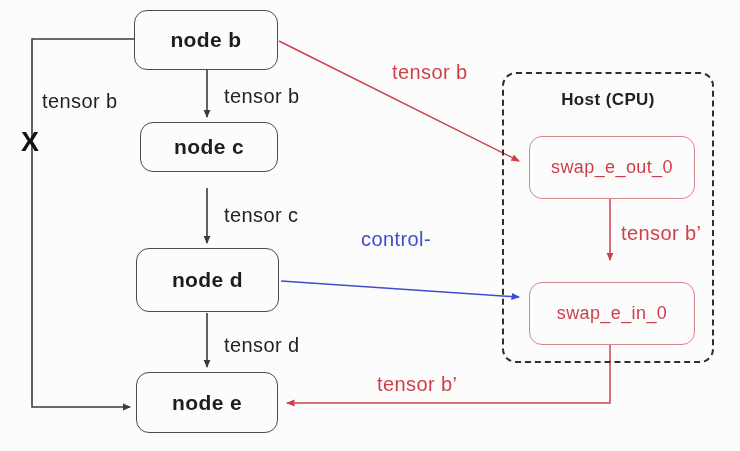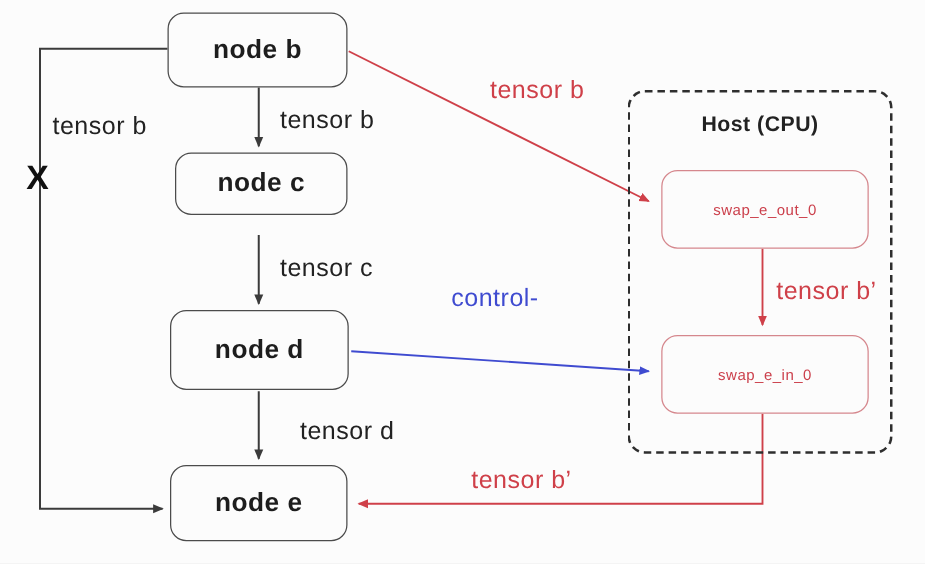--- a/index.html
+++ b/index.html
@@ -38,24 +38,24 @@
   }
   .swap-box{
     position:absolute;
     box-sizing:border-box;
     left:25px;width:166px;height:63px;
     border:1.6px solid var(--swap-border,#d5878d);
     border-radius:13px;
     background:var(--bg,#fcfcfc);
     display:flex;align-items:center;justify-content:center;
     color:var(--swap-text,#cb3f4b);
-    font-size:12px;letter-spacing:.4px;
+    font-size:18px;letter-spacing:.4px;
   }
   .swap-out{top:62px;}
-  .swap-in{top:194px;justify-content:center;}
+  .swap-in{top:208px;justify-content:center;}
 
   .edge-label{
     position:absolute;
     font-size:20px;letter-spacing:.4px;
     color:#222;
     white-space:nowrap;
   }
   .edge-label.red{color:var(--edge-red,#cf4049);}
   .edge-label.blue{color:var(--edge-blue,#3f4bd0);text-align:center;line-height:21px;}
   .cut-mark{
@@ -112,21 +112,21 @@
       <span>swap_e_out_0</span>
     </div>
     <div class="swap-box swap-in">
       <span>swap_e_in_0</span>
     </div>
   </div>
 
   <div class="edge-label" style="left:42px;top:90px;">tensor b</div>
   <div class="edge-label" style="left:224px;top:85px;">tensor b</div>
   <div class="edge-label" style="left:224px;top:204px;">tensor c</div>
-  <div class="edge-label" style="left:224px;top:334px;margin-left:16px;">tensor d</div>
+  <div class="edge-label" style="left:224px;top:334px;">tensor d</div>
 
   <div class="edge-label red" style="left:392px;top:61px;">tensor b</div>
   <div class="edge-label red" style="left:621px;top:222px;">tensor b’</div>
   <div class="edge-label red" style="left:377px;top:373px;">tensor b’</div>
 
   <div class="edge-label blue" style="left:325px;top:229px;width:142px;">
     <div>control-</div>
   </div>
 
   <div class="cut-mark">X</div>

